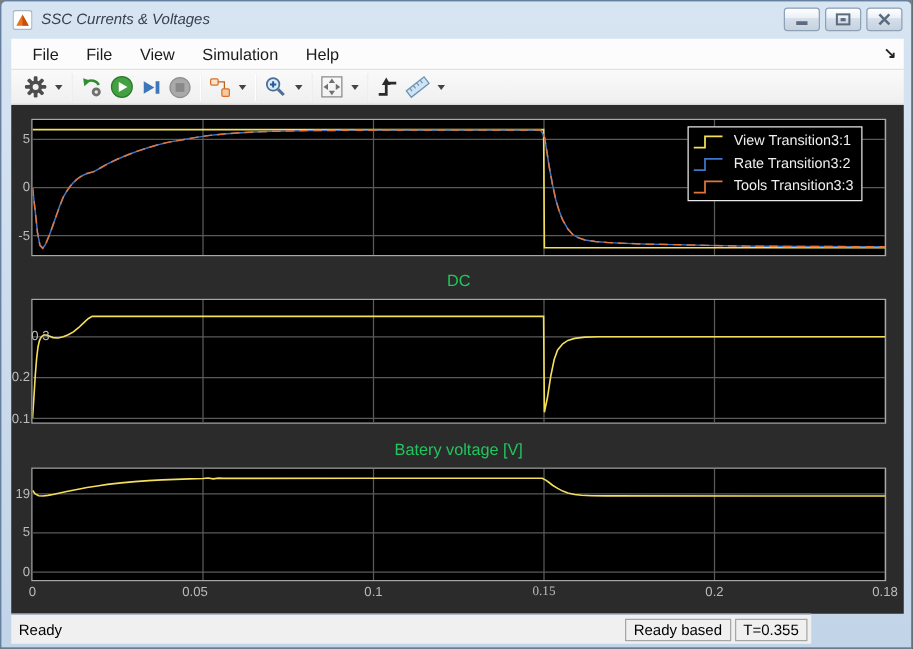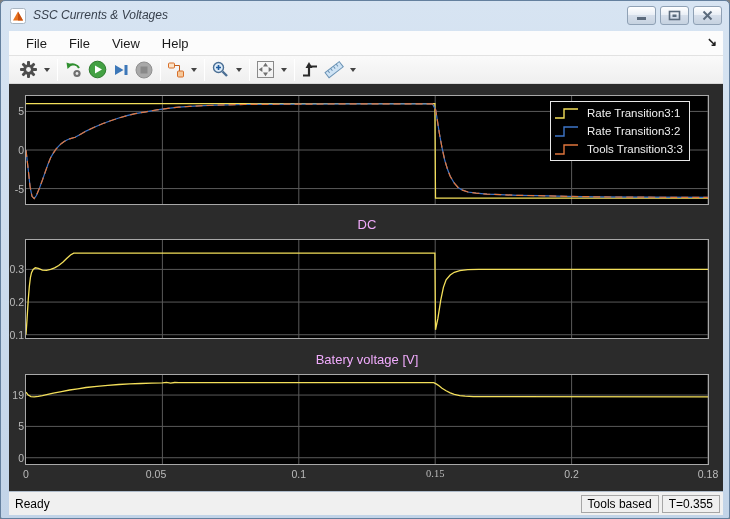--- a/index.html
+++ b/index.html
@@ -37,29 +37,29 @@
     display:flex; align-items:center; padding-left:9px;
   }
   .tb { background:none; border:0; padding:1px; margin-right:3px; display:inline-flex; align-items:center; cursor:default; }
   .dd { width:0; height:0; border-left:3.5px solid transparent; border-right:3.5px solid transparent; border-top:4px solid #444; display:inline-block; margin:0 4px 0 2px; }
   .tbsep { width:1px; height:22px; background:#c6c6c6; border-right:1px solid #fff; margin:0 5px 0 3px; }
   
   .scope { position:absolute; left:8px; top:83px; width:714px; height:407px; background:#2b2b2b; }
   .plot-frame { position:absolute; background:#000; border:1px solid #a8a8a8; }
   .ytick { position:absolute; font-size:10.5px; color:#bbbbbb; text-align:right; width:15px; left:0; }
   .xtick { position:absolute; font-size:10.5px; color:#bbbbbb; text-align:center; width:40px; }
-  .plot-title { position:absolute; font-size:13px; color:#f0abfc; text-align:center; }
+  .plot-title { position:absolute; font-size:13px; color:#22c55e; text-align:center; }
   .legend {
     position:absolute; background:#000; border:1px solid #e8e8e8; padding:2px 6px 2px 2px;
   }
   .legend-row { display:flex; align-items:center; height:18px; }
   .legend-label { font-size:11.5px; color:#efefef; white-space:nowrap; margin-left:8px; }
   
   .statusbar {
-    position:absolute; left:8px; top:490px; width:714px; height:24px;
+    position:absolute; left:8px; top:490px; width:640px; height:24px;
     background:#f0f0f0; border-top:1px solid #aebbca;
     display:flex; align-items:center; font-size:12px; color:#000;
   }
   .status-left { padding-left:6px; flex:1; }
   .status-cells { display:flex; gap:3px; padding-right:3px; }
   .status-cell { border:1px solid #a6a6a6; background:#f0f0f0; padding:1px 6px; height:18px; line-height:15px; }
 </style>
 </head>
 <body>
 
@@ -92,20 +92,21 @@
             <line x1="10.5" y1="1.5" x2="2.5" y2="9.5" stroke="#5b6a7c" stroke-width="2"></line>
           </svg>
       </div>
     </div>
   </div>
 
   <div class="menubar" id="menubar">
     <span class="menu-item">File</span>
       <span class="menu-item">File</span>
       <span class="menu-item">View</span>
+      <span class="menu-item">Simulation</span>
       <span class="menu-item">Help</span>
       <span class="dock-arrow">↘</span>
   </div>
 
   <div class="toolbar">
     <button class="tb">
       <svg width="19" height="19">
         <g fill="#4d4d4d">
             <rect x="8" y="1" width="3" height="17" rx="1"></rect>
             <rect x="1" y="8" width="17" height="3" rx="1"></rect>
@@ -217,21 +218,21 @@
           <polyline points="0.0,54.0 2.2,73.3 4.1,91.0 6.0,100.3 8.2,102.6 10.4,99.5 13.6,91.8 16.4,84.1 19.1,76.4 21.8,68.7 24.6,61.7 27.3,57.1 30.0,53.2 32.7,50.1 35.5,47.4 38.2,45.5 40.9,44.0 43.6,42.8 49.1,41.3 54.6,38.2 60.0,35.1 68.2,31.2 76.4,27.8 84.6,24.7 92.8,22.0 100.9,19.7 109.1,17.7 120.0,15.8 130.9,13.9 141.9,12.3 152.8,11.2 163.7,10.4 177.3,9.6 191.0,9.1 218.2,8.5 245.5,8.3 272.8,8.1 327.4,7.9 406.5,7.9 409.7,13.9 411.4,24.7 413.3,37.0 416.0,51.7 418.7,64.0 421.5,73.3 424.2,80.2 428.3,87.2 432.4,91.8 436.5,94.1 441.9,96.0 450.1,97.2 461.0,98.1 474.7,98.7 491.0,99.3 512.9,99.7 540.1,100.3 572.9,100.9 613.8,101.2 682.0,101.4" fill="none" stroke="#E1763C" stroke-width="1.2" stroke-dasharray="7 4"></polyline>
         </svg></div>
       <div class="ytick" style="top: 21.4286px;">5</div>
       <div class="ytick" style="top: 60px;">0</div>
       <div class="ytick" style="top: 98.5714px;">-5</div>
       <div class="legend" style="left: 541px; top: 17px;">
         <div class="legend-row">
           <svg width="26" height="16">
             <polyline points="2,13 11,13 11,4 25,4" fill="none" stroke="#F3DF5A" stroke-width="1.4"></polyline>
           </svg>
-          <span class="legend-label">Rate Transition3:1</span>
+          <span class="legend-label">View Transition3:1</span>
         </div>
         <div class="legend-row">
           <svg width="26" height="16">
             <polyline points="2,13 11,13 11,4 25,4" fill="none" stroke="#3E76C9" stroke-width="1.4"></polyline>
           </svg>
           <span class="legend-label">Rate Transition3:2</span>
         </div>
         <div class="legend-row">
           <svg width="26" height="16">
             <polyline points="2,13 11,13 11,4 25,4" fill="none" stroke="#E1763C" stroke-width="1.4"></polyline>
@@ -243,21 +244,21 @@
           <line x1="136.4" y1="0" x2="136.4" y2="98" stroke="#5A5A5A" stroke-width="1"></line>
           <line x1="272.8" y1="0" x2="272.8" y2="98" stroke="#5A5A5A" stroke-width="1"></line>
           <line x1="409.2" y1="0" x2="409.2" y2="98" stroke="#5A5A5A" stroke-width="1"></line>
           <line x1="545.6" y1="0" x2="545.6" y2="98" stroke="#5A5A5A" stroke-width="1"></line>
           <line x1="682" y1="0" x2="682" y2="98" stroke="#5A5A5A" stroke-width="1"></line>
           <line x1="0" y1="29.400000000000006" x2="682" y2="29.400000000000006" stroke="#5A5A5A" stroke-width="1"></line>
           <line x1="0" y1="62.066666666666656" x2="682" y2="62.066666666666656" stroke="#5A5A5A" stroke-width="1"></line>
           <line x1="0" y1="94.73333333333333" x2="682" y2="94.73333333333333" stroke="#5A5A5A" stroke-width="1"></line>
           <polyline points="0.0,94.7 1.1,78.4 2.2,60.4 3.3,46.7 4.4,37.6 5.5,32.7 7.1,29.4 9.3,27.8 12.3,28.4 16.4,30.1 20.5,30.4 24.6,29.4 28.6,27.8 32.7,25.5 36.8,22.2 40.9,18.3 44.5,15.0 47.7,13.1 408.9,13.1 409.5,89.8 411.9,78.4 414.7,60.4 417.4,47.4 420.1,39.9 424.2,35.0 428.3,32.3 433.8,30.7 441.9,29.7 452.8,29.4 682.0,29.4" fill="none" stroke="#F3DF5A" stroke-width="1.3"></polyline>
         </svg></div>
-      <div class="ytick" style="top: 179.4px;">0.3</div>
+      <div class="ytick" style="top: 179.4px; padding-left: 16px;">0.3</div>
       <div class="ytick" style="top: 212.067px;">0.2</div>
       <div class="ytick" style="top: 244.733px;">0.1</div>
       <div class="plot-title" style="left: 17px; width: 682px; top: 133px;">DC</div>
       <div class="plot-frame" style="left: 16px; top: 290px; width: 684px; height: 91px;"><svg width="682" height="89">
           <line x1="136.4" y1="0" x2="136.4" y2="89" stroke="#5A5A5A" stroke-width="1"></line>
           <line x1="272.8" y1="0" x2="272.8" y2="89" stroke="#5A5A5A" stroke-width="1"></line>
           <line x1="409.2" y1="0" x2="409.2" y2="89" stroke="#5A5A5A" stroke-width="1"></line>
           <line x1="545.6" y1="0" x2="545.6" y2="89" stroke="#5A5A5A" stroke-width="1"></line>
           <line x1="682" y1="0" x2="682" y2="89" stroke="#5A5A5A" stroke-width="1"></line>
           <line x1="0" y1="20.05633802816901" x2="682" y2="20.05633802816901" stroke="#5A5A5A" stroke-width="1"></line>
@@ -273,18 +274,18 @@
       <div class="xtick" style="left: 269.8px; top: 384px;">0.1</div>
       <div class="xtick" style="left: 406.2px; top: 384px; font-family: Liberation Serif, serif;">0.15</div>
       <div class="xtick" style="left: 542.6px; top: 384px;">0.2</div>
       <div class="xtick" style="left: 679px; top: 384px;">0.18</div>
       <div class="plot-title" style="left: 17px; width: 682px; top: 268px;">Batery voltage [V]</div>
     </div>
 
   <div class="statusbar">
     <span class="status-left">Ready</span>
     <div class="status-cells">
-      <span class="status-cell">Tools based</span>
+      <span class="status-cell">Ready based</span>
       <span class="status-cell">T=0.355</span>
     </div>
   </div>
 
 </div>
 
 </body></html>

